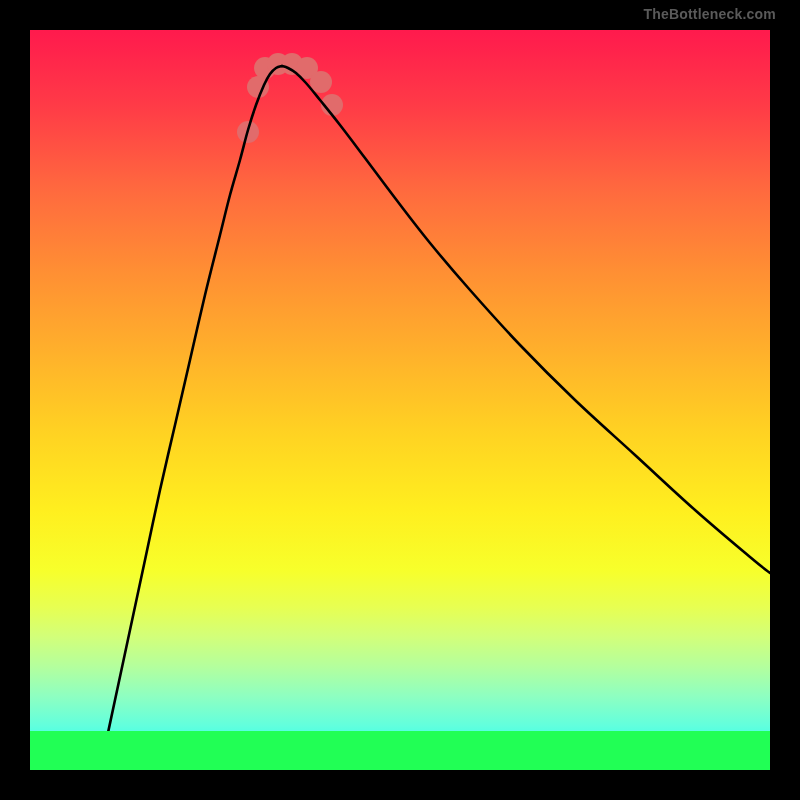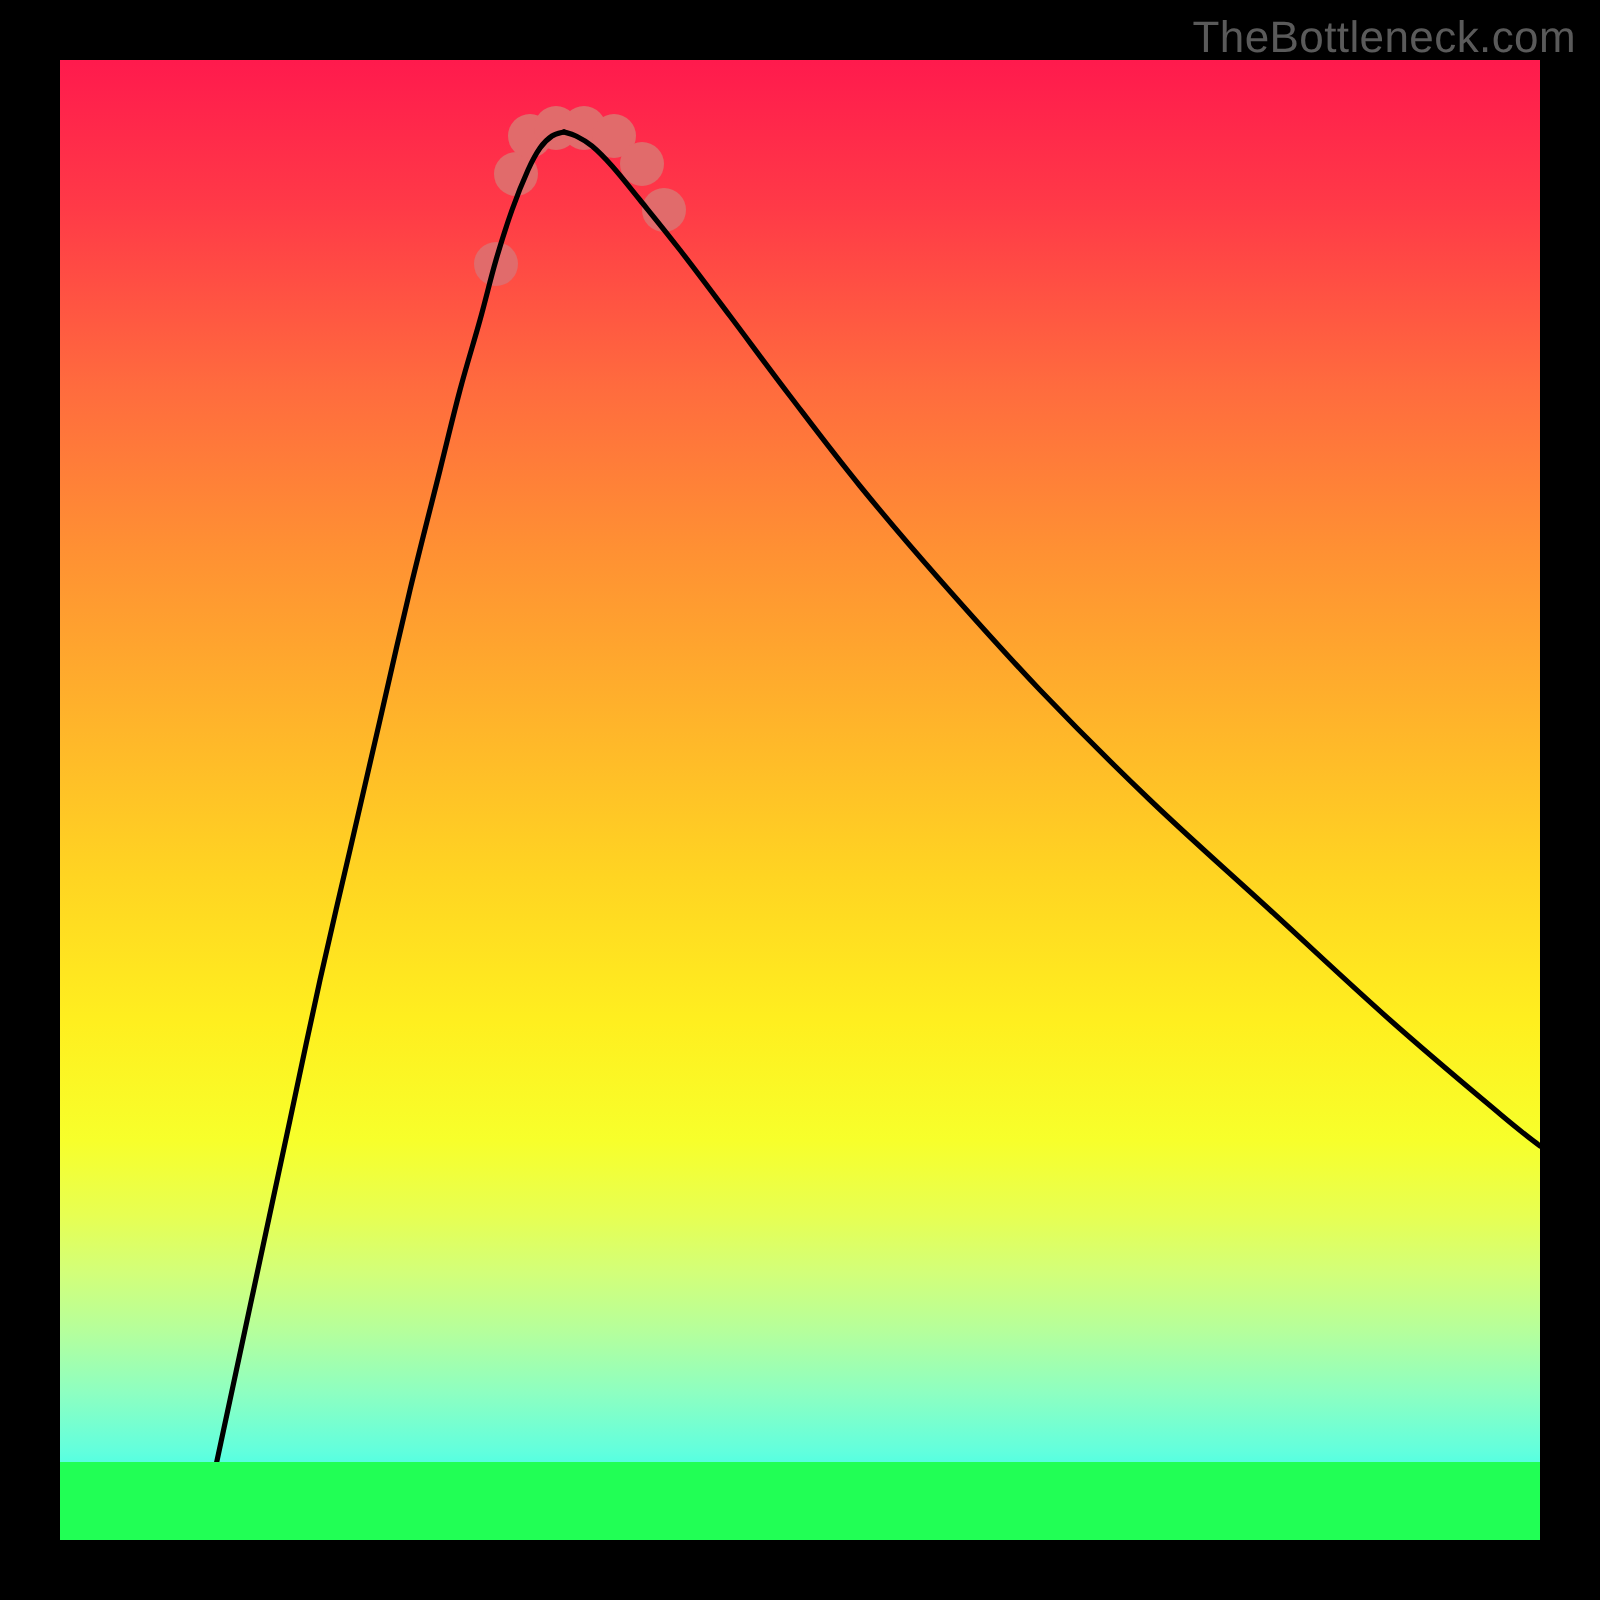--- a/index.html
+++ b/index.html
@@ -54,23 +54,23 @@
     position: absolute;
     left: 0;
     top: 0;
     width: 740px;
     height: 740px;
     pointer-events: none;
   }
   .watermark {
     position: absolute;
     top: 6px;
-    right: 12px;
-    font-size: 22px;
-    font-weight: 400;
+    right: 24px;
+    font-size: 14px;
+    font-weight: 700;
     color: #5a5a5a;
     letter-spacing: 0.2px;
     user-select: none;
   }
 </style>
 </head>
 <body>
 
 <div class="frame">
 

